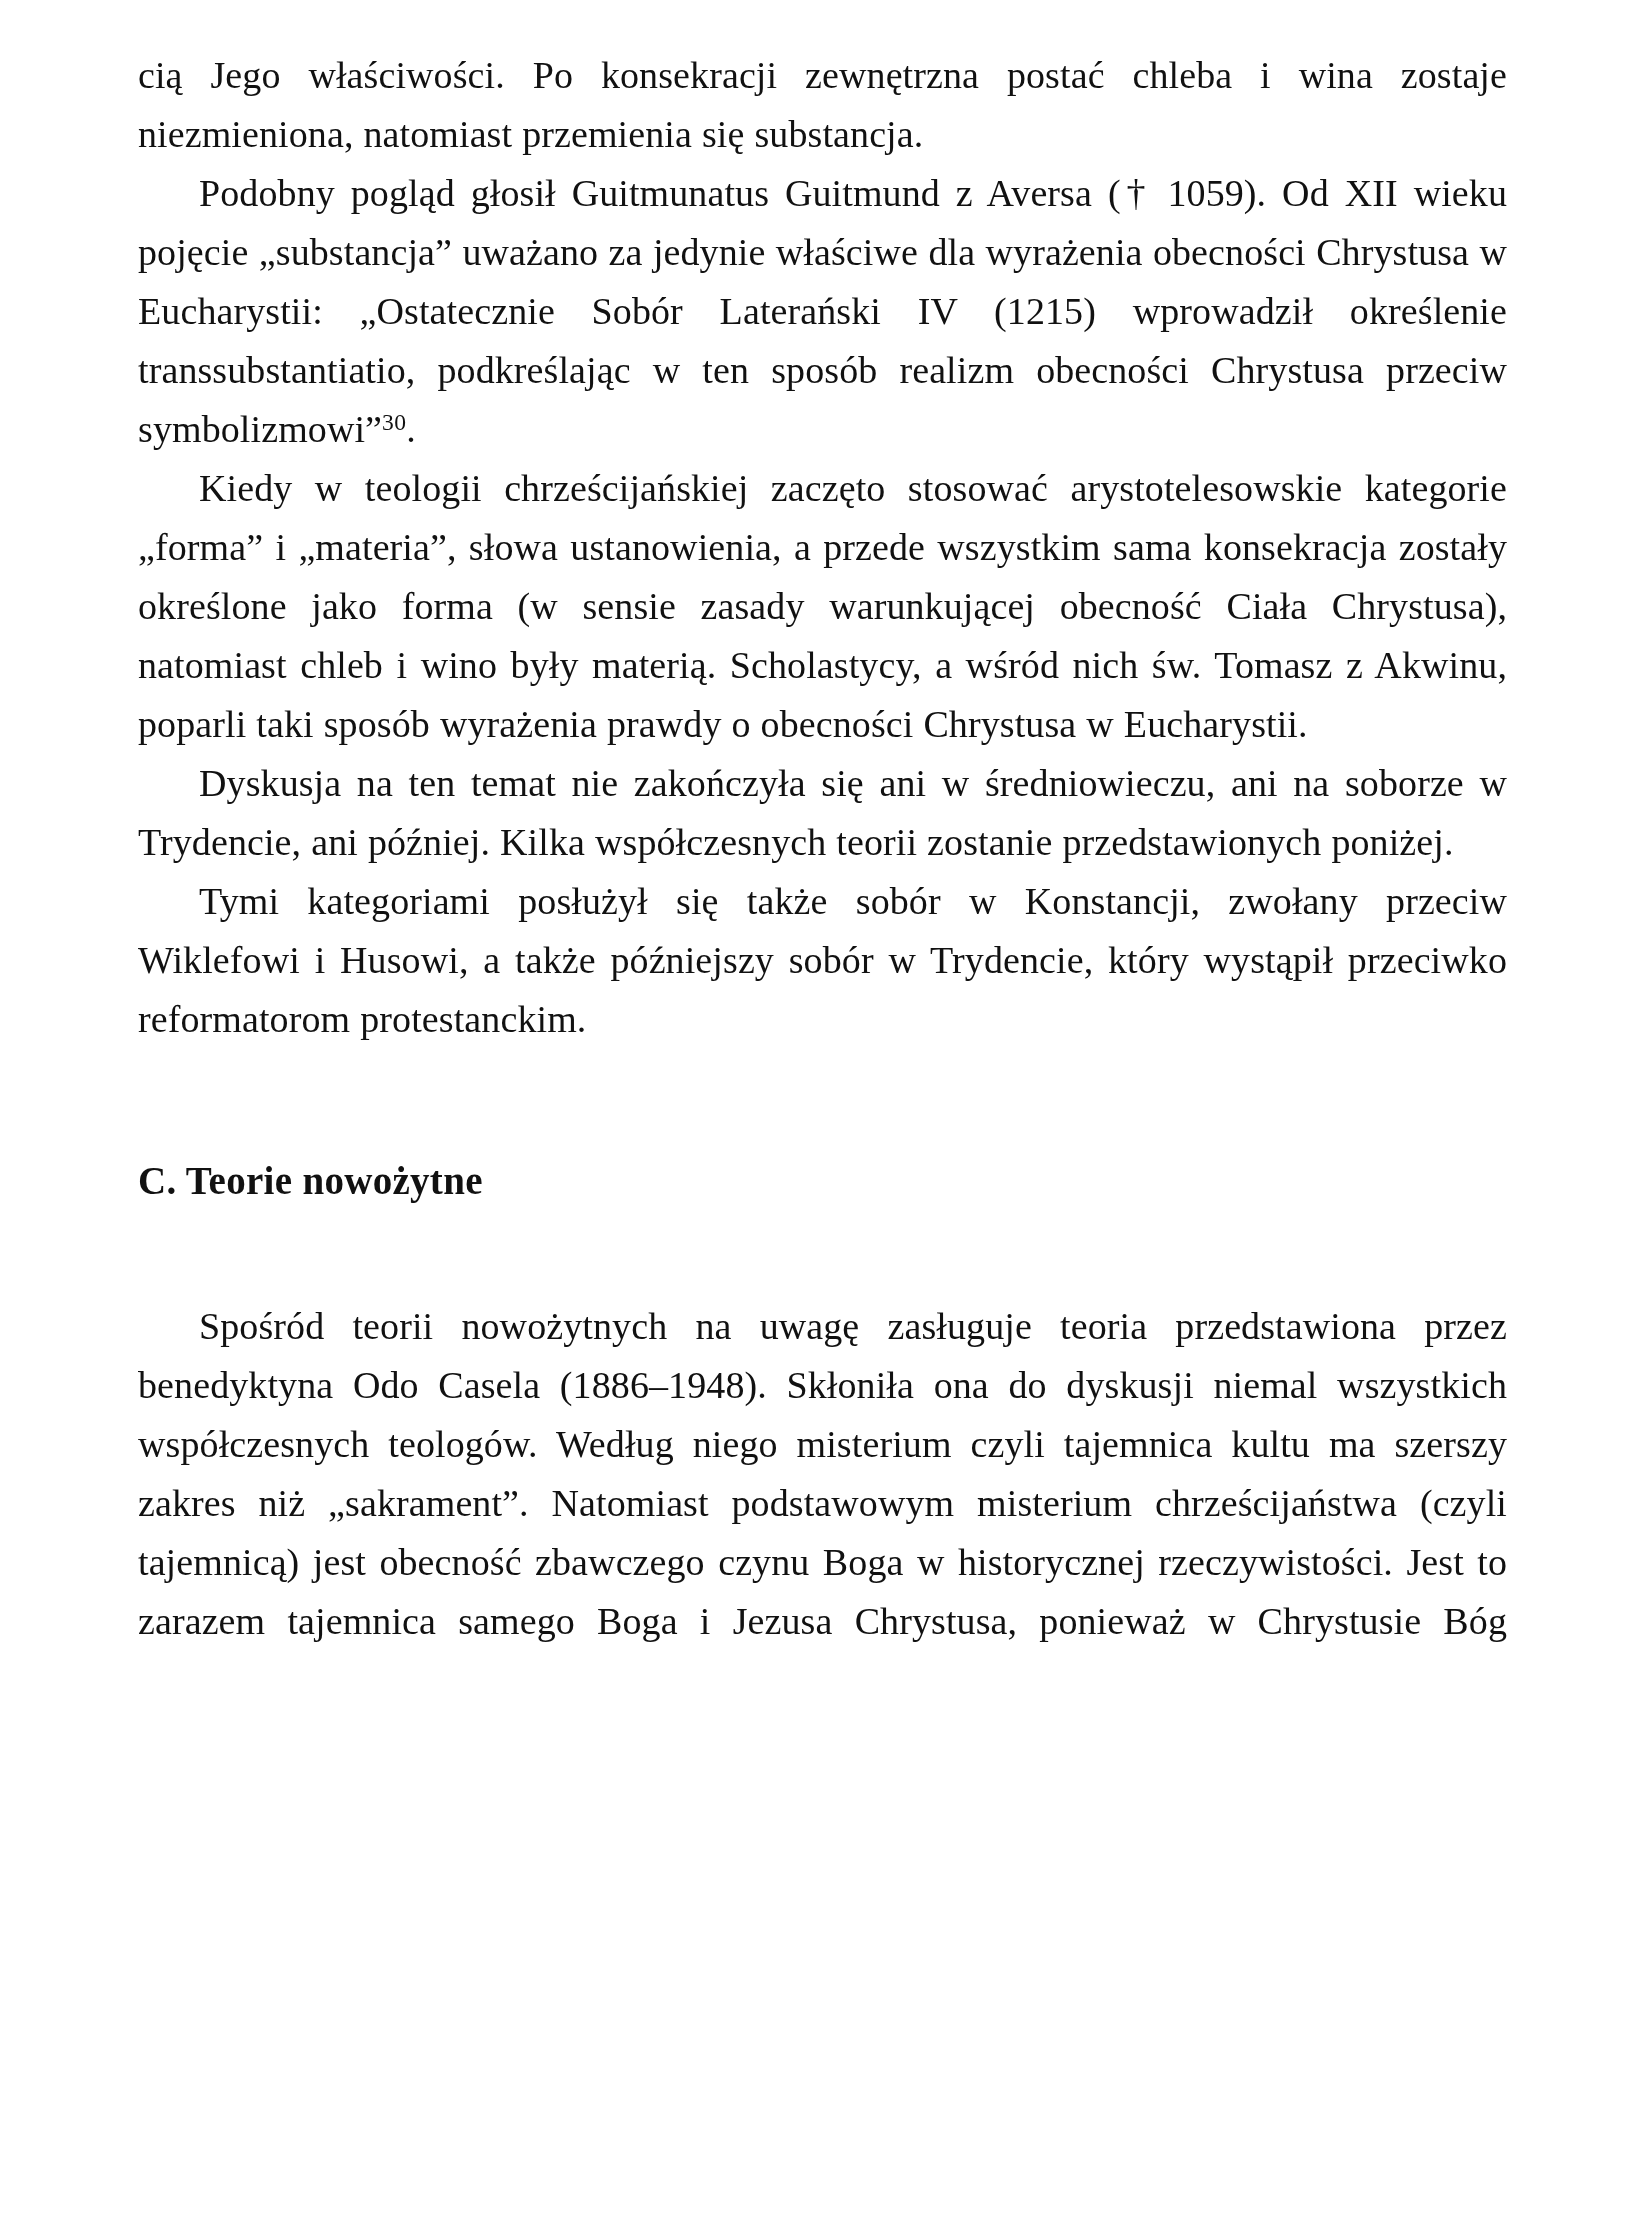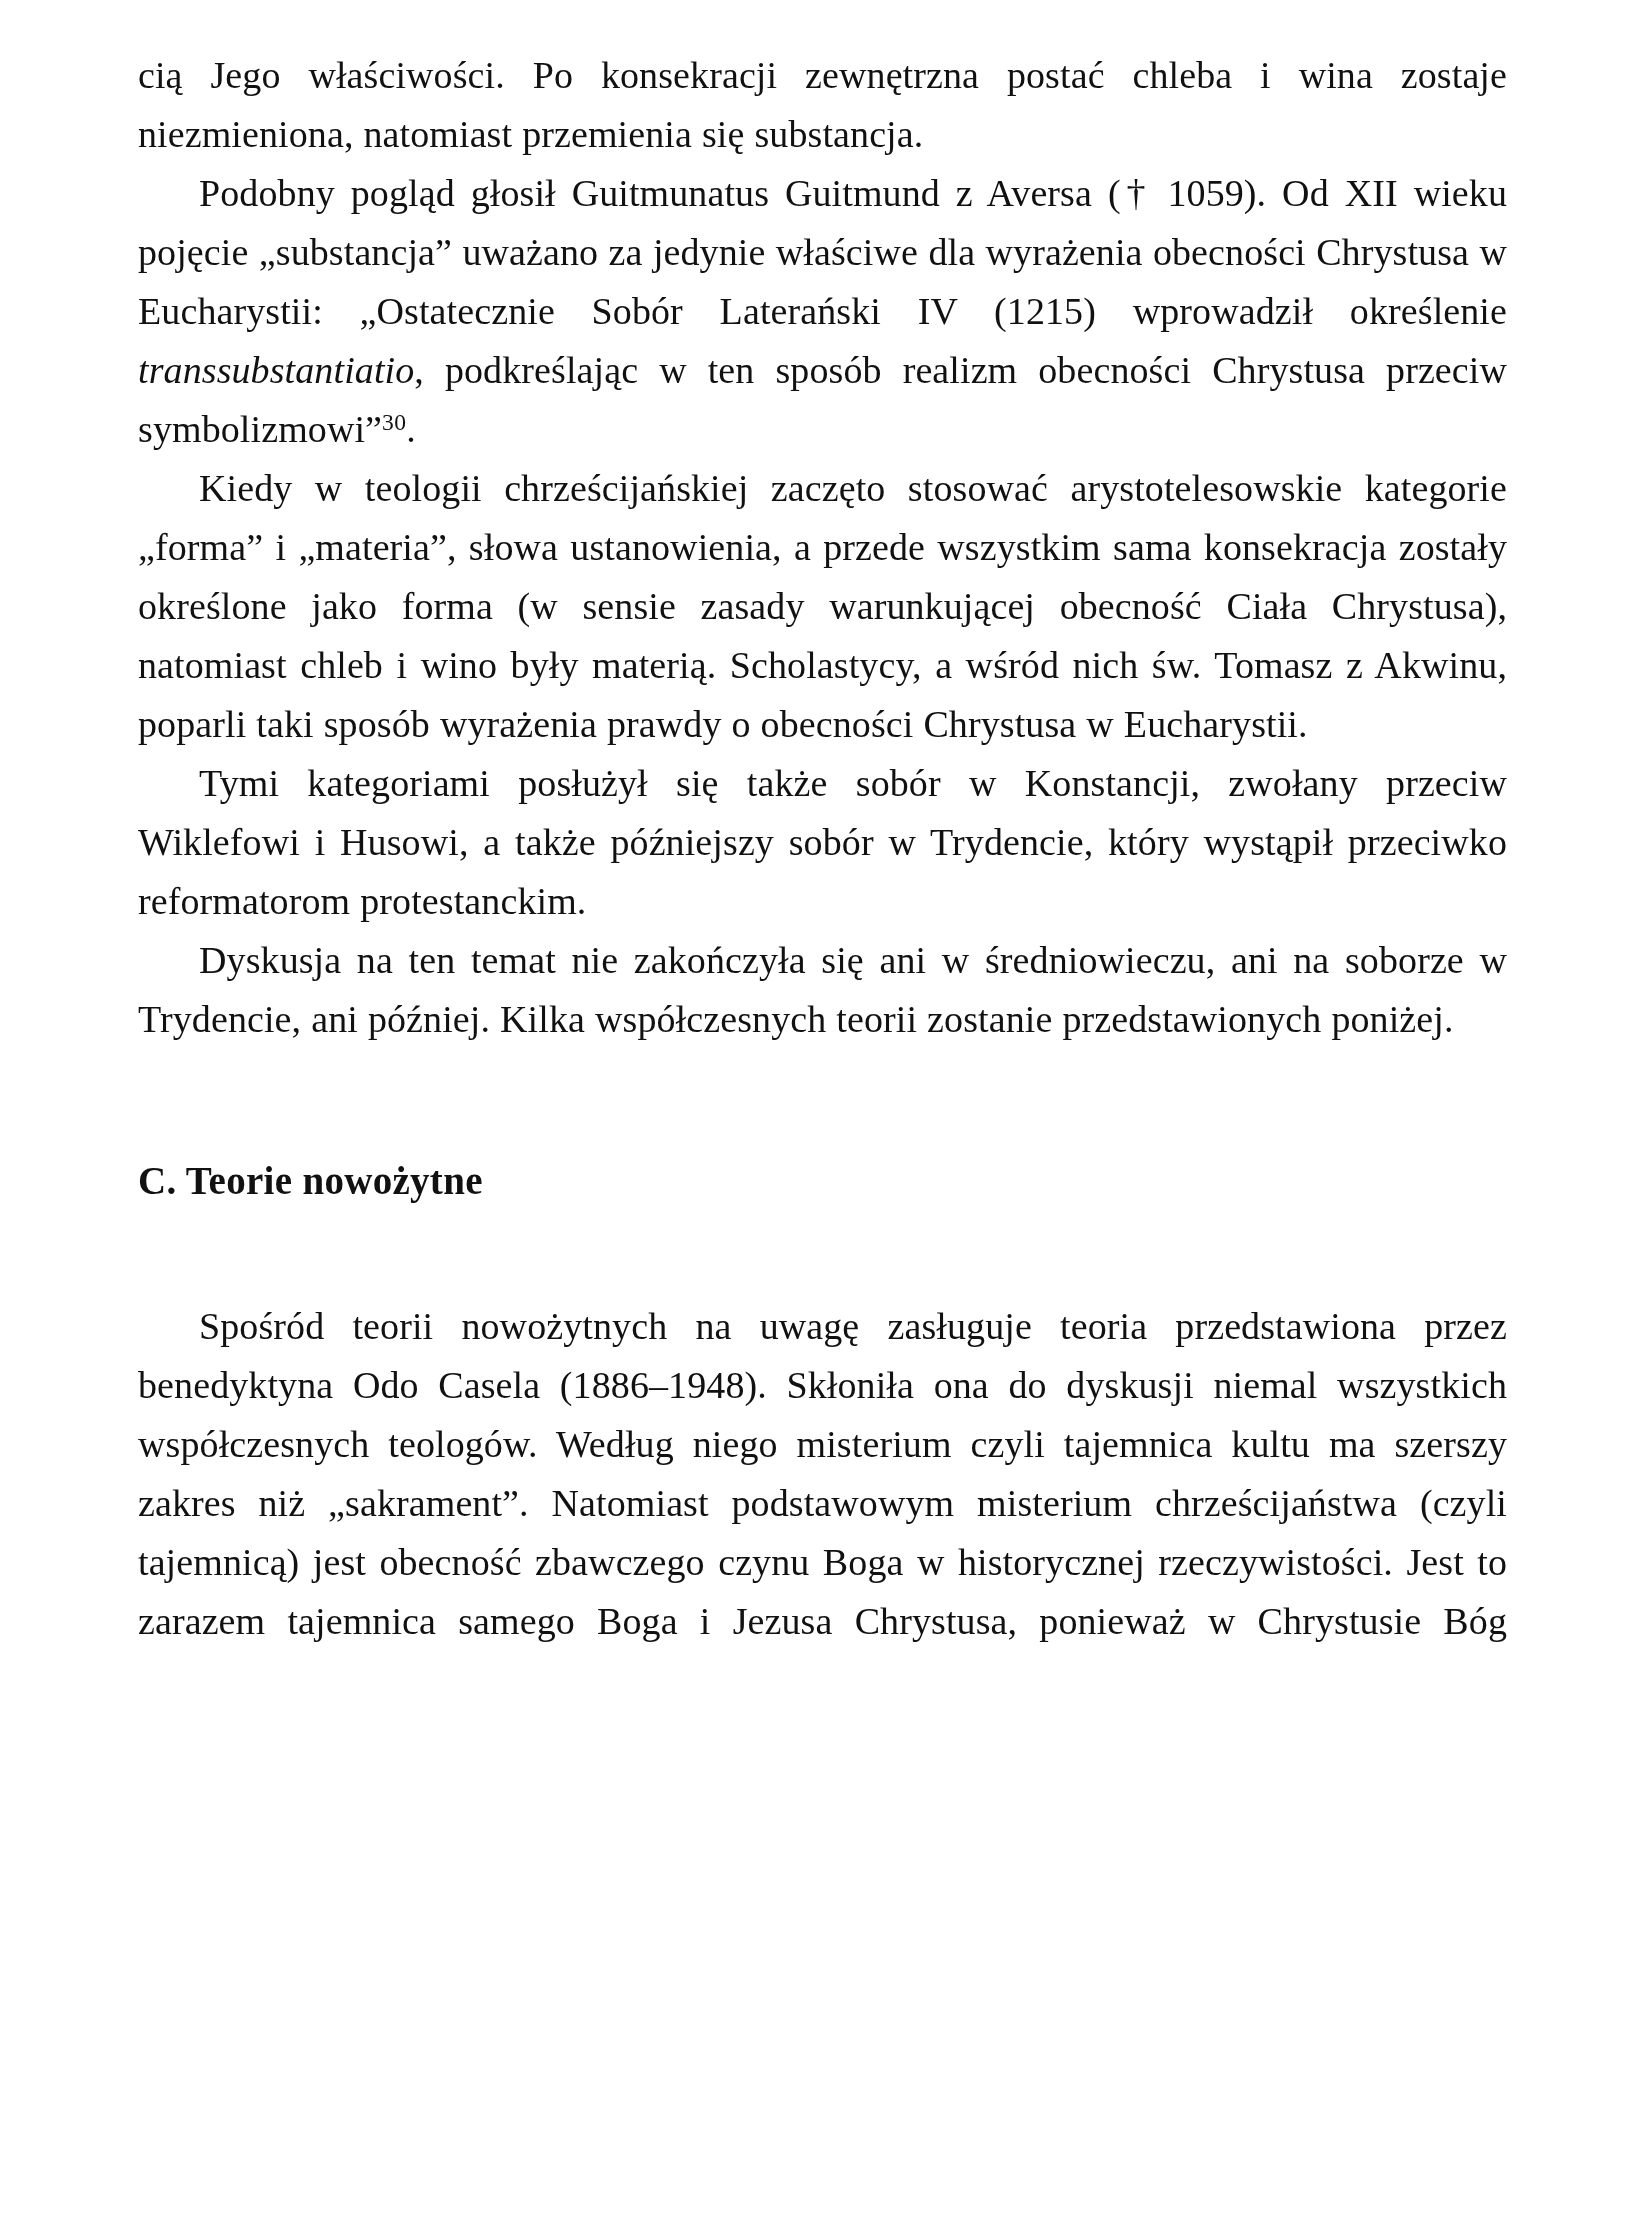--- a/index.html
+++ b/index.html
@@ -43,21 +43,20 @@
 
   .para.indent {
     text-indent: 61px;
   }
 
   .para.first {
     text-indent: 0;
   }
 
   .italic {
-    font-style: italic;
   }
 
   sup.fn {
     font-size: 0.62em;
     vertical-align: 0.52em;
     line-height: 0;
     letter-spacing: 0.3px;
   }
 
   
@@ -126,25 +125,25 @@
       <span>cią Jego właściwości. Po konsekracji zewnętrzna postać chleba i wina zostaje niezmieniona, natomiast przemienia się substancja.</span>
     </p>
 
     <p class="para indent"><span>Podobny pogląd głosił Guitmunatus Guitmund z Aversa († 1059). Od XII wieku pojęcie „substancja” uważano za jedynie właściwe dla wyrażenia obecności Chrystusa w Eucharystii: „Ostatecznie Sobór Laterański IV (1215) wprowadził określenie </span><span class="italic">transsubstantiatio</span><span>, podkreślając w ten sposób realizm obecności Chrystusa przeciw symbolizmowi”</span><sup class="fn">30</sup><span>.</span></p>
 
     <p class="para indent">
       <span>Kiedy w teologii chrześcijańskiej zaczęto stosować arystotelesowskie kategorie „forma” i „materia”, słowa ustanowienia, a przede wszystkim sama konsekracja zostały określone jako forma (w sensie zasady warunkującej obecność Ciała Chrystusa), natomiast chleb i wino były materią. Scholastycy, a wśród nich św. Tomasz z Akwinu, poparli taki sposób wyrażenia prawdy o obecności Chrystusa w Eucharystii.</span>
     </p>
 
     <p class="para indent">
-      <span>Tymi kategoriami posłużył się także sobór w Konstancji, zwołany przeciw Wiklefowi i Husowi, a także późniejszy sobór w Trydencie, który wystąpił przeciwko reformatorom protestanckim.</span>
+      <span>Dyskusja na ten temat nie zakończyła się ani w średniowieczu, ani na soborze w Trydencie, ani później. Kilka współczesnych teorii zostanie przedstawionych poniżej.</span>
     </p>
 
     <p class="para indent">
-      <span>Dyskusja na ten temat nie zakończyła się ani w średniowieczu, ani na soborze w Trydencie, ani później. Kilka współczesnych teorii zostanie przedstawionych poniżej.</span>
+      <span>Tymi kategoriami posłużył się także sobór w Konstancji, zwołany przeciw Wiklefowi i Husowi, a także późniejszy sobór w Trydencie, który wystąpił przeciwko reformatorom protestanckim.</span>
     </p>
 
     <div class="gap-before-heading"></div>
 
     <h2 class="section-heading">C. Teorie nowożytne</h2>
 
     <div class="gap-after-heading"></div>
 
     <p class="para indent">
       <span>Spośród teorii nowożytnych na uwagę zasługuje teoria przedstawiona przez benedyktyna Odo Casela (1886–1948). Skłoniła ona do dyskusji niemal wszystkich współczesnych teologów. Według niego misterium czyli tajemnica kultu ma szerszy zakres niż „sakrament”. Natomiast podstawowym misterium chrześcijaństwa (czyli tajemnicą) jest obecność zbawczego czynu Boga w historycznej rzeczywistości. Jest to zarazem tajemnica samego Boga i Jezusa Chrystusa, ponieważ w Chrystusie Bóg pojednał nas ze sobą. W chrześcijaństwie istnieją także liturgiczne misteria, czyli misteria kultu. Istotę tego</span>

